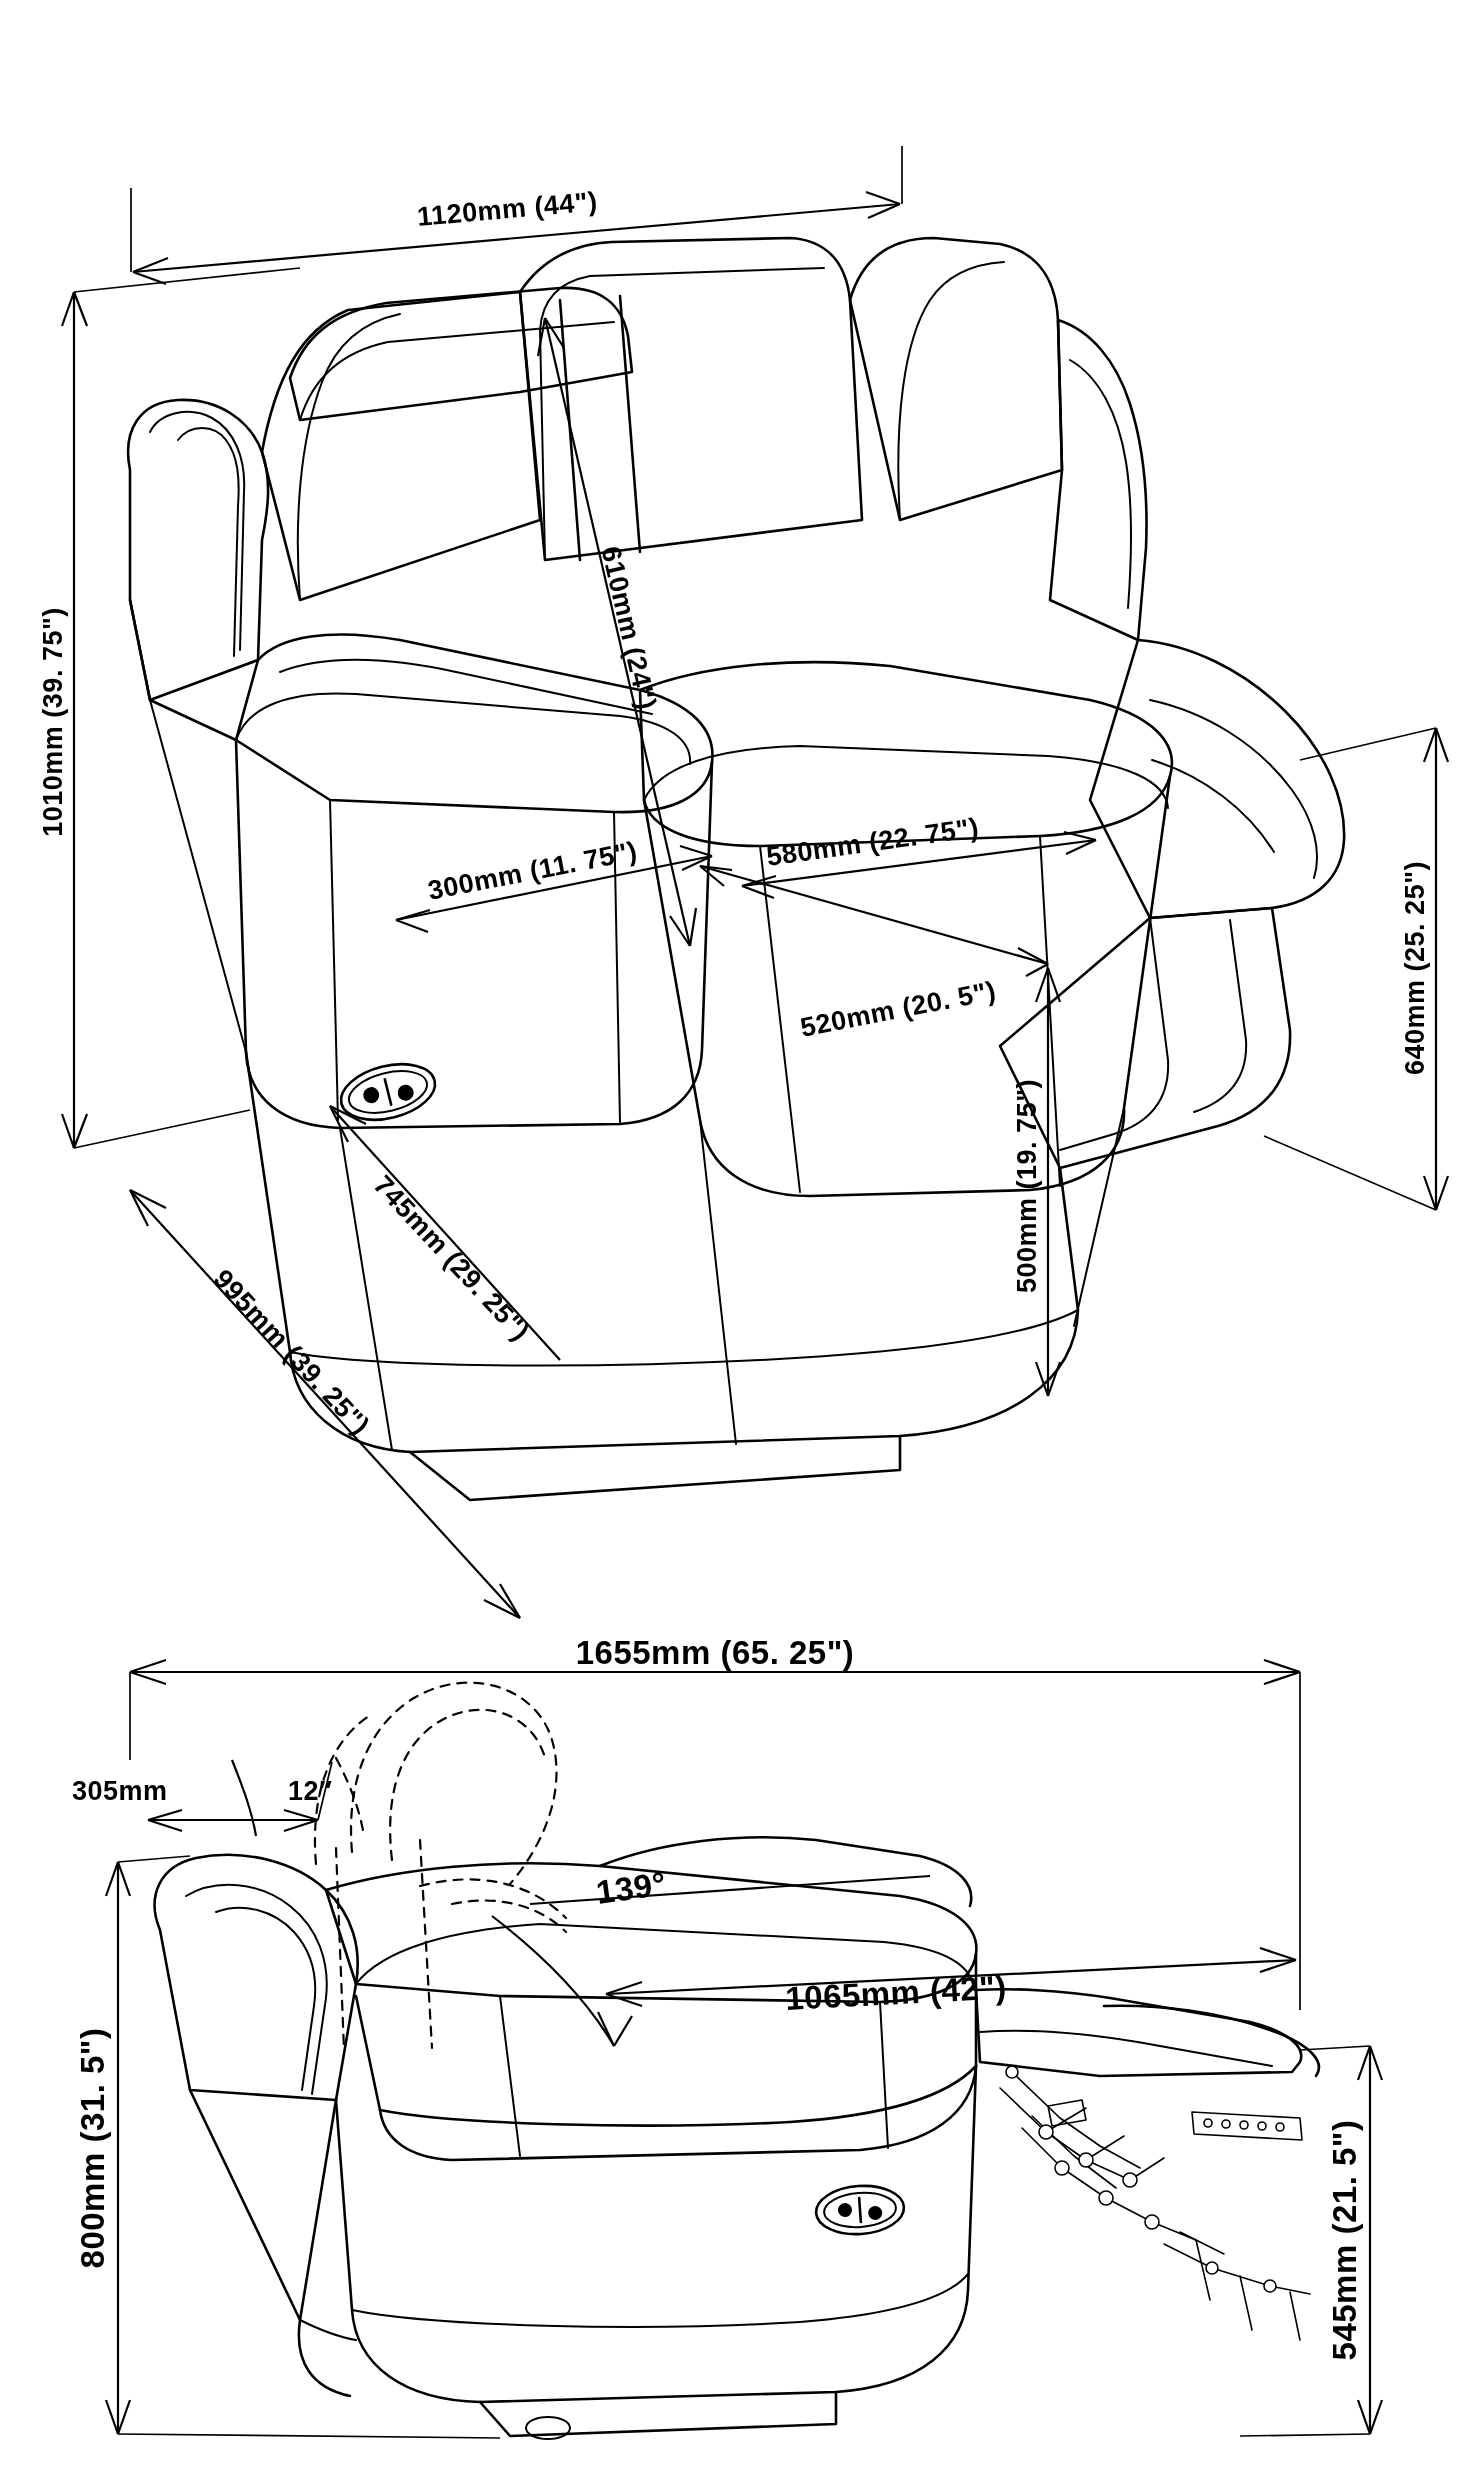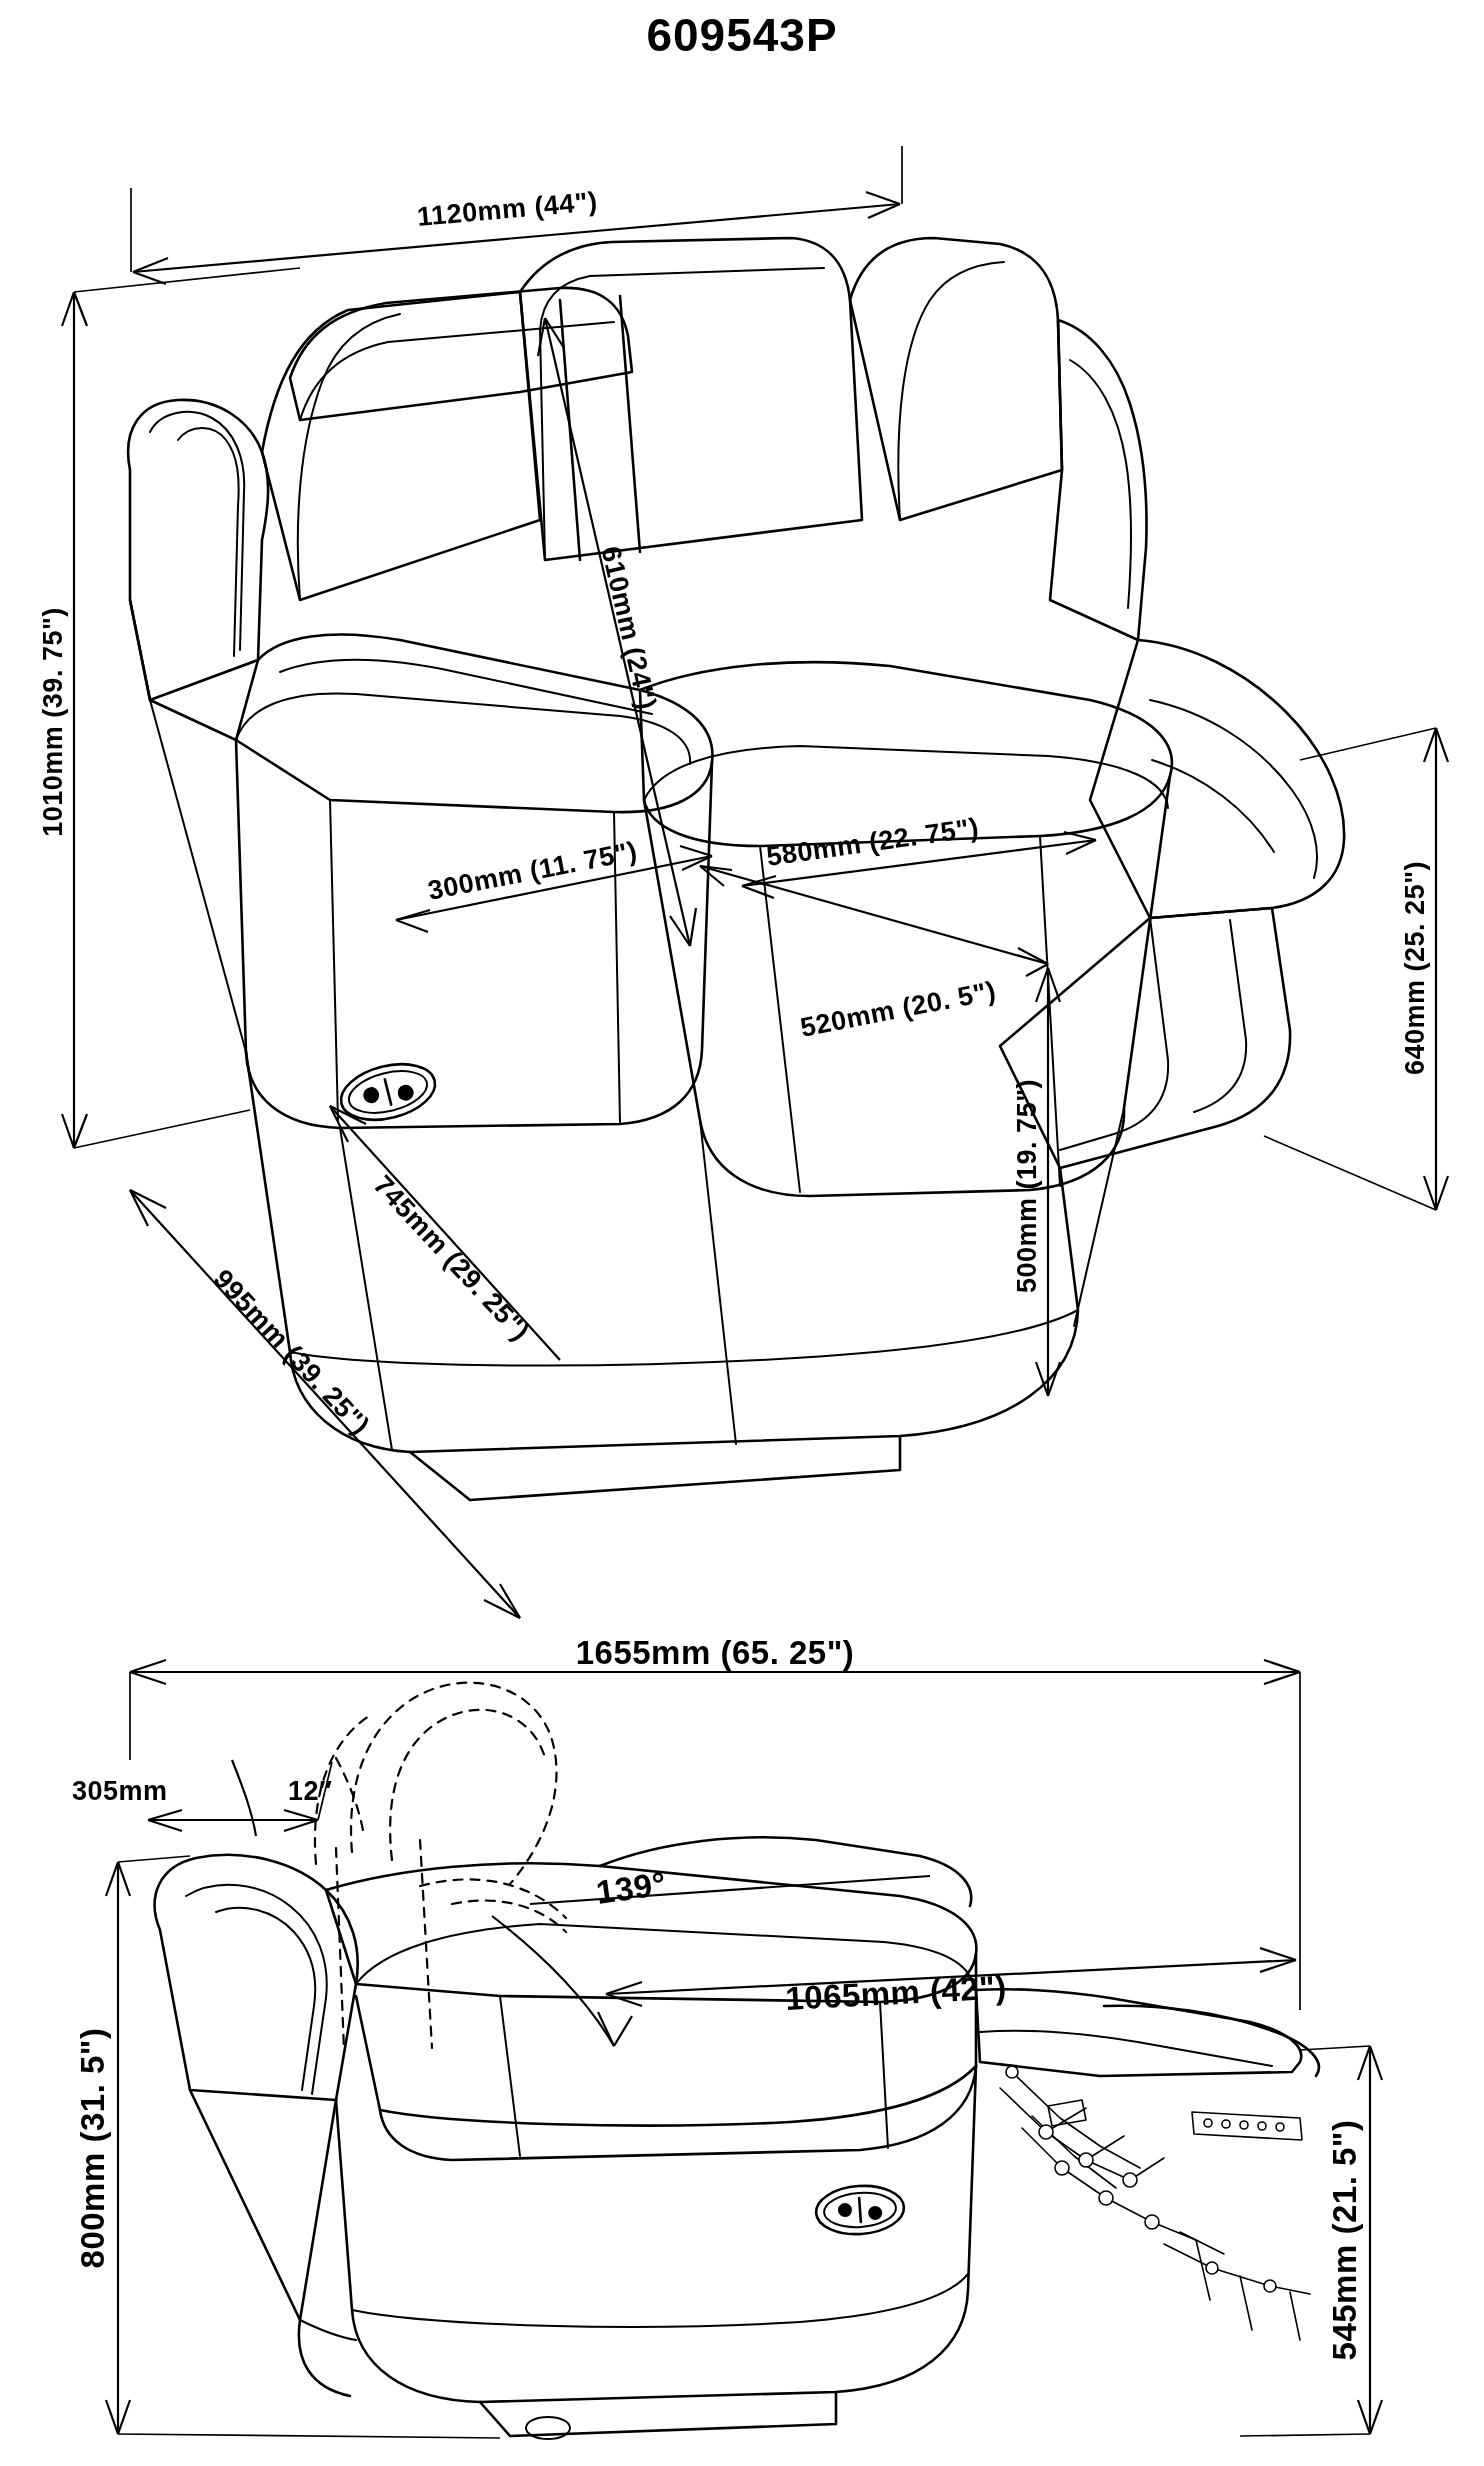--- a/index.html
+++ b/index.html
@@ -47,21 +47,20 @@
     font-size: 27px;
     letter-spacing: 0.5px;
   }
   .dimtext.big   { font-size: 33px; }
 </style>
 </head>
 <body>
 
 <div id="sheet">
 
-  <div class="page-title">609543P</div>
 
   <svg id="drawing" width="1484" height="2466" viewBox="0 0 1484 2466" xmlns="http://www.w3.org/2000/svg">
 
     <g>
 
       <path class="ln" d="M130 470 C122 430 140 402 178 400 C218 398 250 420 262 452
                           C272 480 268 510 262 540 L258 660 L150 700 L130 600 Z"></path>
       <path class="ln-t" d="M150 432 C160 412 190 406 212 418 C234 430 246 458 244 492
                             L240 650"></path>
       <path class="ln-t" d="M178 440 C190 424 214 424 226 440 C238 456 240 478 238 506 L234 656"></path>

